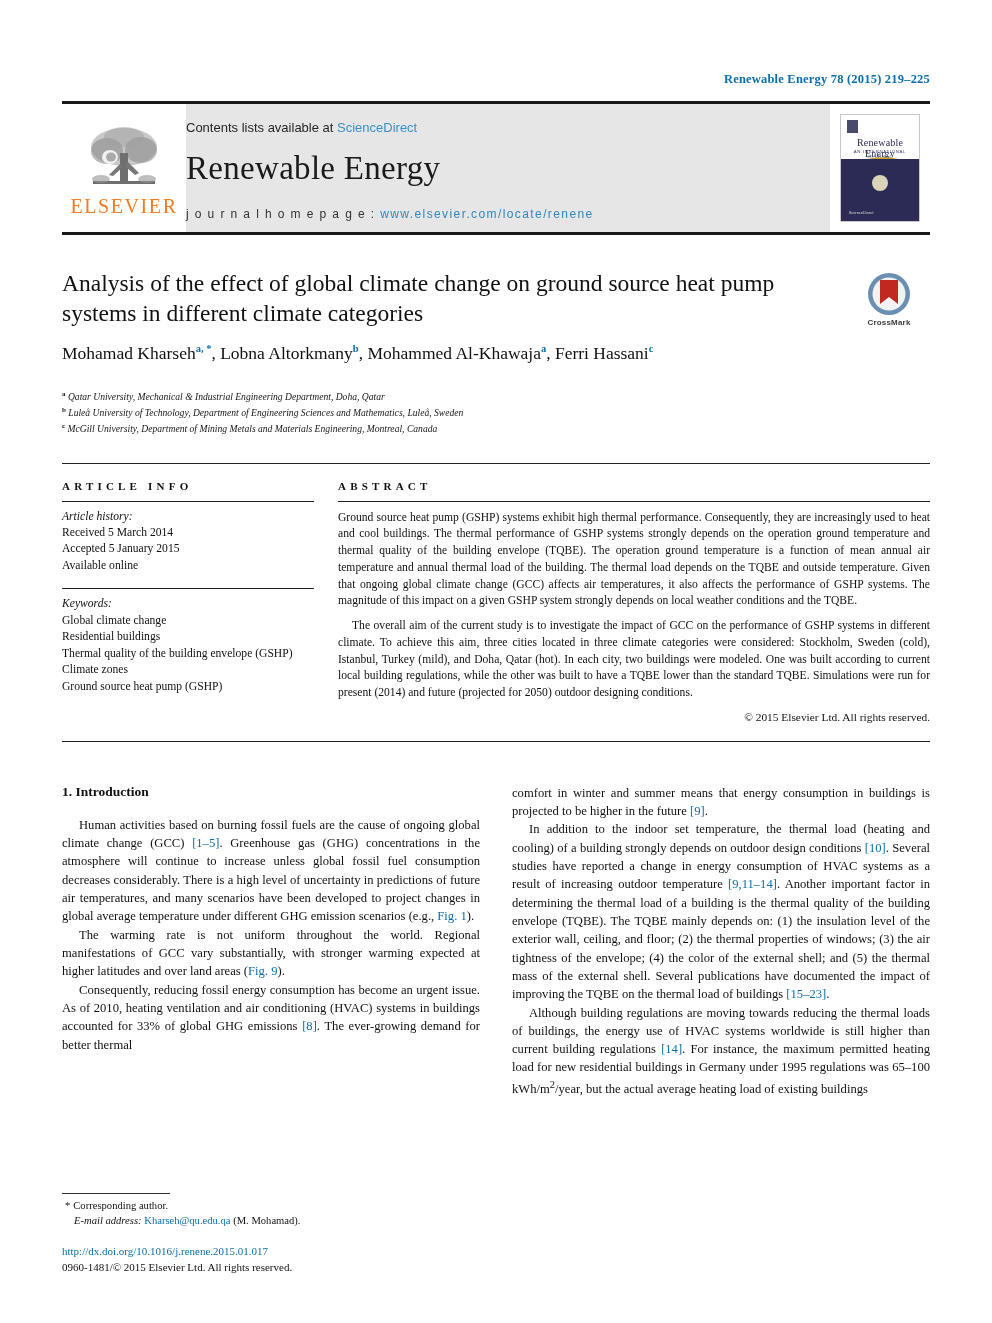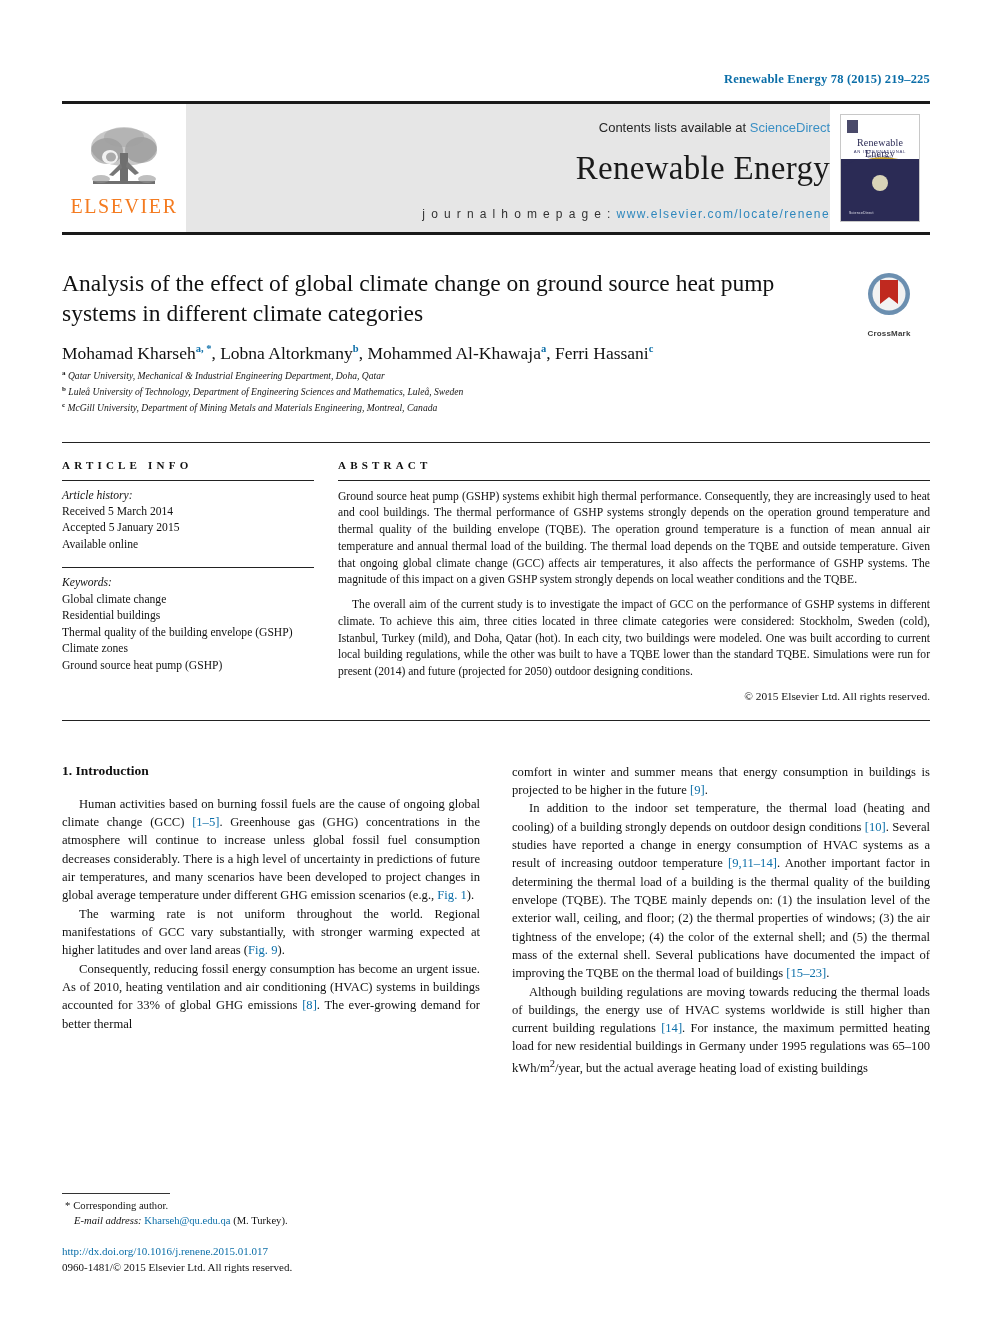--- a/index.html
+++ b/index.html
@@ -62,21 +62,21 @@
     letter-spacing: 1.6px;
     color: #f47b20;
     line-height: 1;
     margin-top: 1px;
   }
   .masthead-center {
     flex: 1 1 auto;
     background: #e6e6e6;
     display: flex;
     flex-direction: column;
-    align-items: flex-end;
+    align-items: flex-start;
     justify-content: center;
     position: relative;
   }
   .contents-line {
     font-family: "Liberation Sans", sans-serif;
     font-size: 13px;
     color: #262626;
     margin-top: 4px;
   }
   .contents-line .sd {
@@ -208,37 +208,37 @@
     width: 46px;
     height: 46px;
     margin: 0 auto;
     position: relative;
   }
   .crossmark-label {
     font-family: "Liberation Sans", sans-serif;
     font-size: 8px;
     font-weight: bold;
     color: #3c3c3c;
-    margin-top: 12px;
+    margin-top: 1px;
     letter-spacing: 0.2px;
   }
   .authors {
     margin-top: 15px;
     font-family: "Liberation Serif", serif;
     font-size: 17.5px;
     color: #111111;
   }
   .authors sup {
     color: #0b6ea8;
     font-size: 10.5px;
     font-weight: bold;
     vertical-align: super;
   }
   .affils {
-    margin-top: 4px;
+    margin-top: 25px;
     font-family: "Liberation Serif", serif;
     font-style: italic;
     font-size: 9.6px;
     line-height: 1.52;
     color: #161616;
   }
   .affils sup {
     font-style: normal;
     font-weight: bold;
     font-size: 7px;
@@ -512,19 +512,19 @@
   </div>
 
   <div class="footnote">
     <div class="fn-rule"></div>
     <div class="fn-line">
       <span class="star">*</span><span>Corresponding author.</span>
     </div>
     <div class="fn-line">
       <span class="ital">E-mail address:</span>
       <span class="cit">Kharseh@qu.edu.qa</span>
-      <span>(M. Turkey).</span>
+      <span>(M. Mohamad).</span>
     </div>
     <div class="doi">http://dx.doi.org/10.1016/j.renene.2015.01.017</div>
     <div class="issn">0960-1481/© 2015 Elsevier Ltd. All rights reserved.</div>
   </div>
 
 </div>
 
 </body></html>

